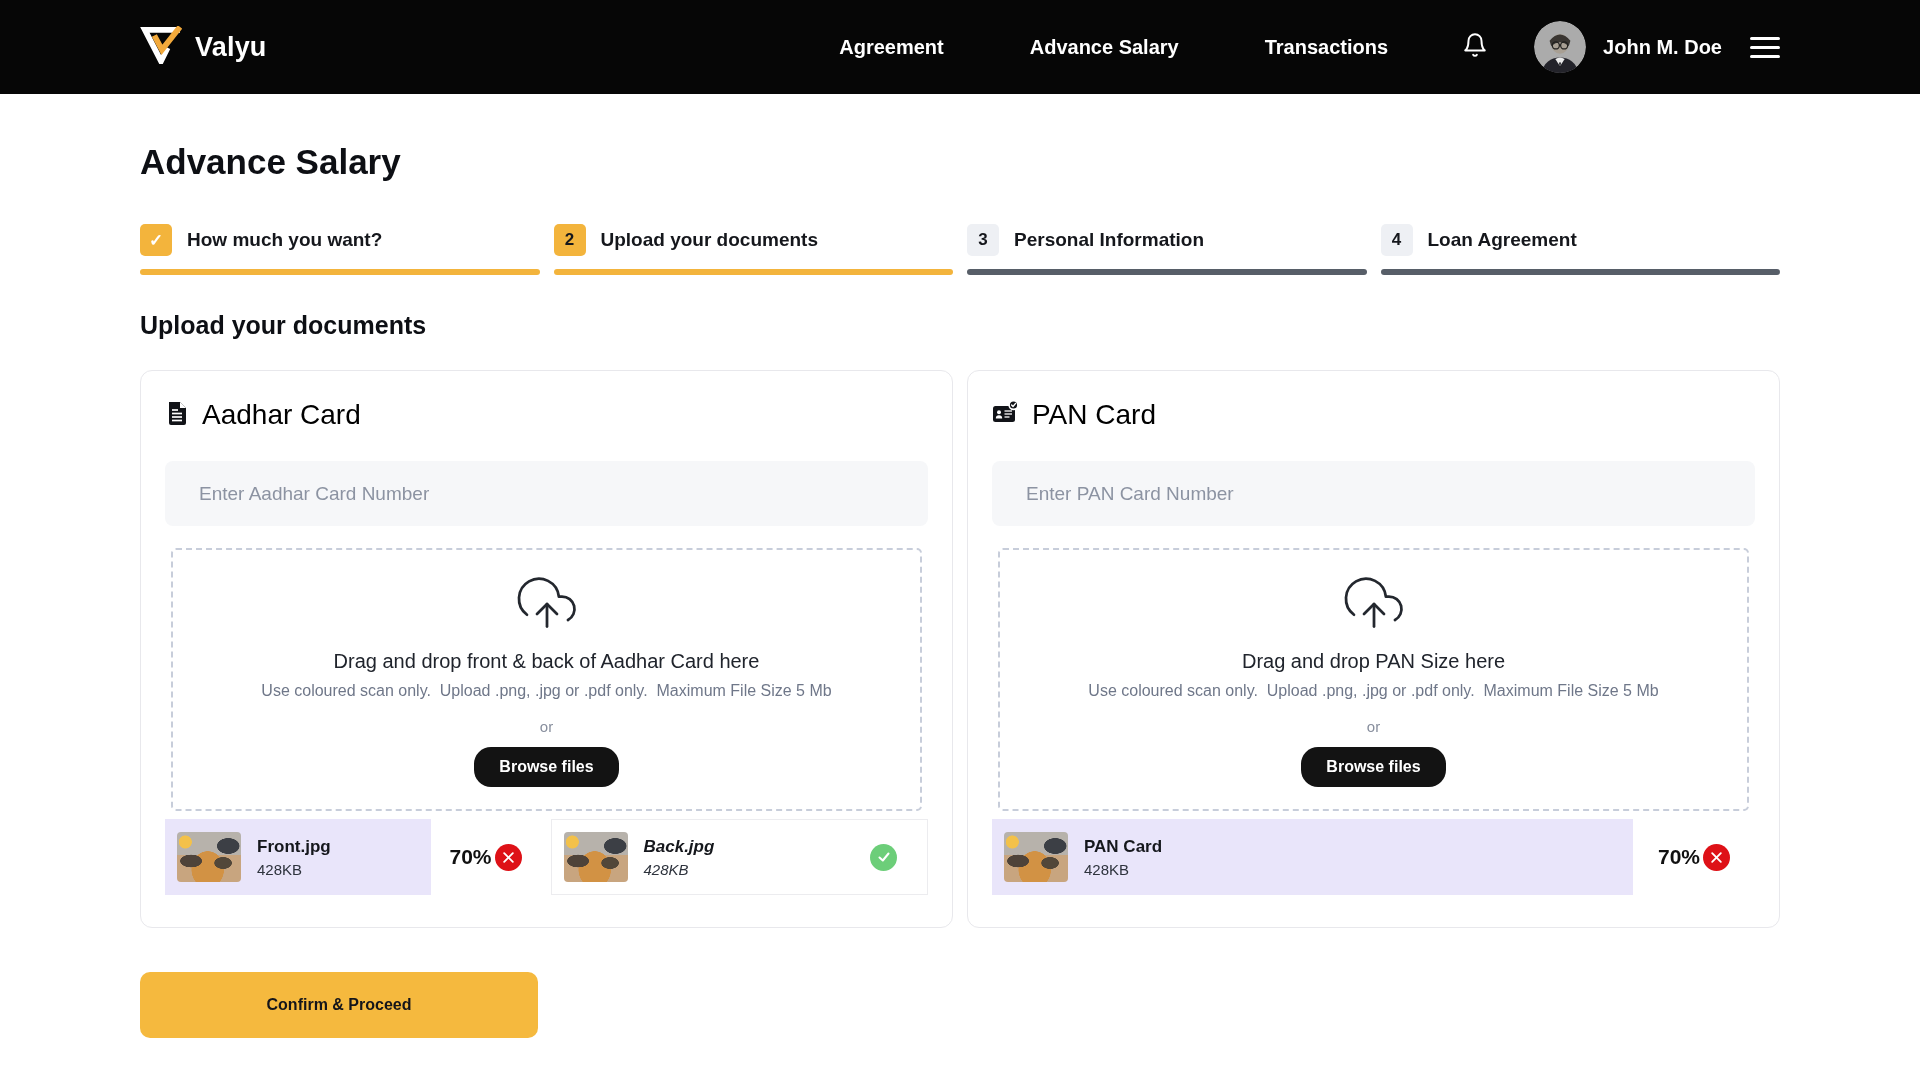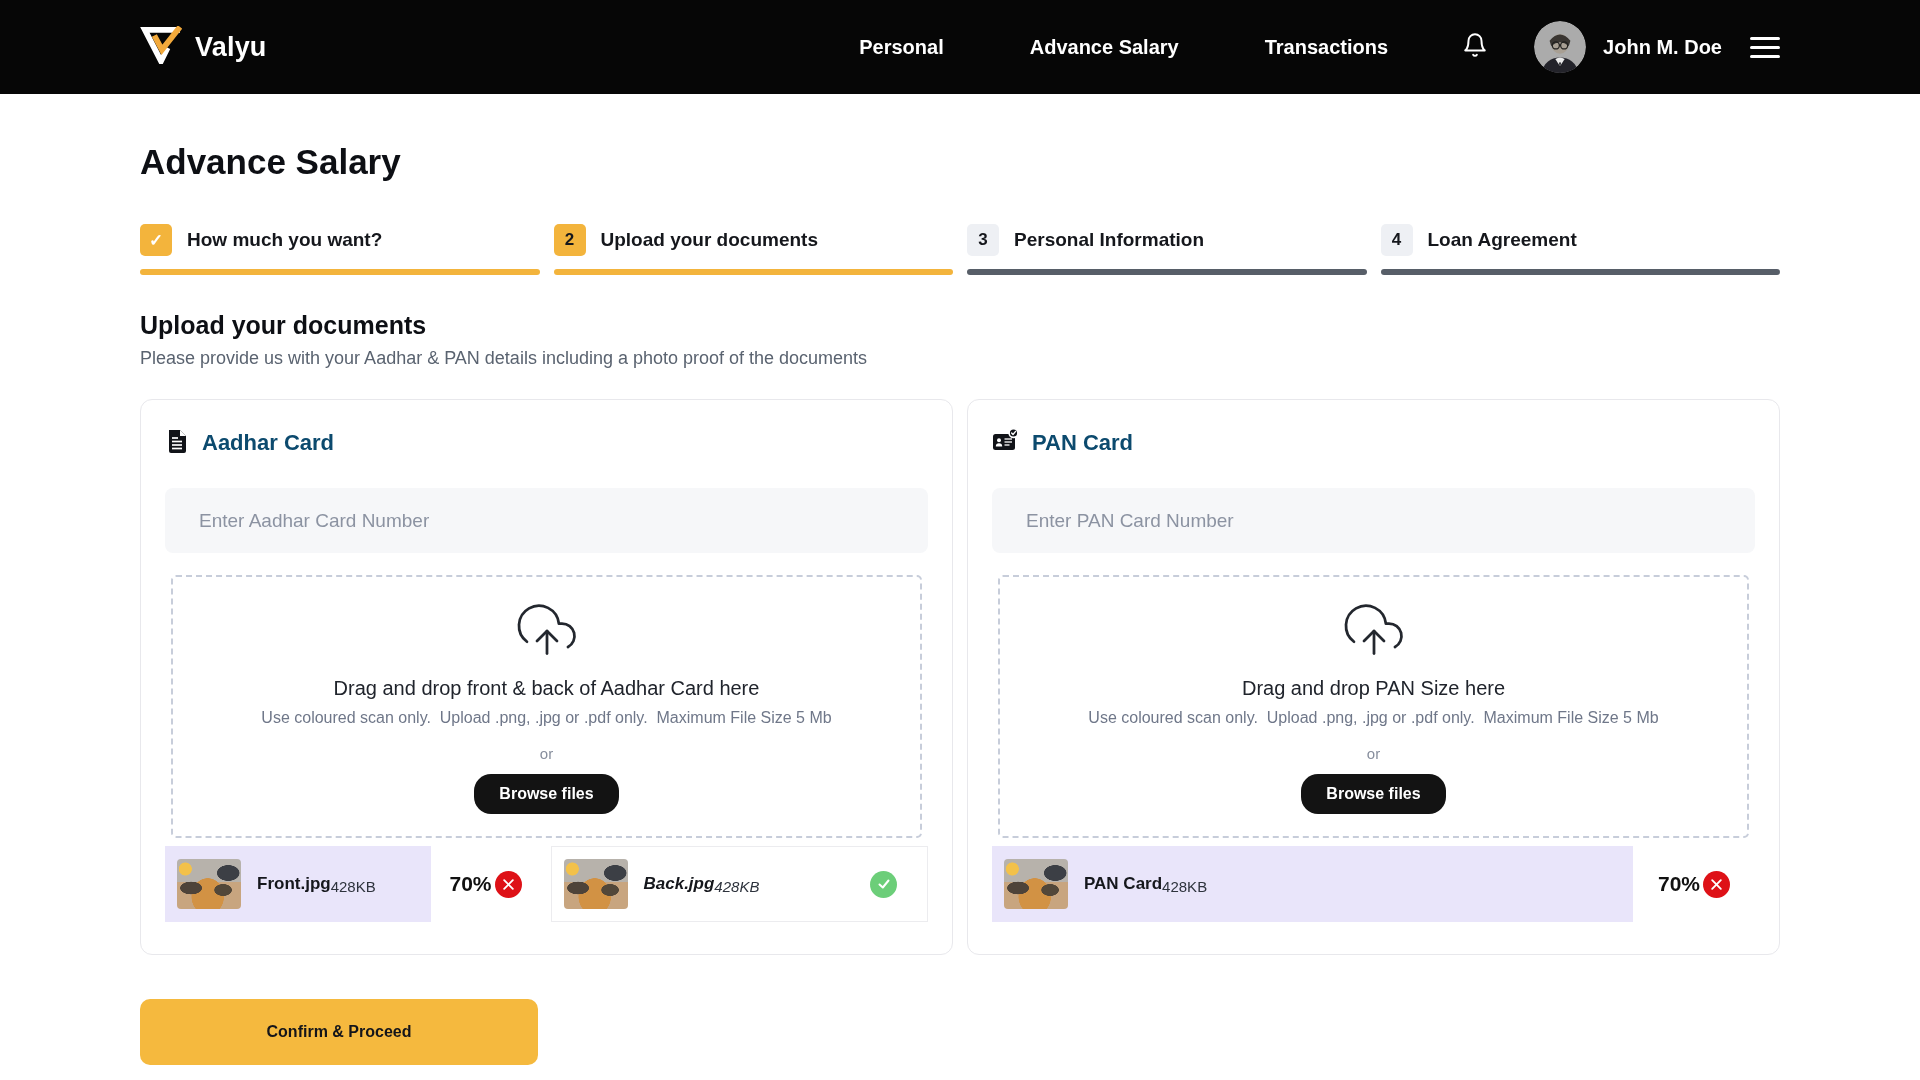--- a/index.html
+++ b/index.html
@@ -37,21 +37,21 @@
 
   
   .section-heading { margin-top:36px; font-size:25px; font-weight:700; color:#0d0f14; }
   .section-sub { margin-top:8px; font-size:18px; color:#5A6370; }
 
   
   .cards { margin-top:30px; display:flex; gap:14px; }
   .card { flex:1; background:#fff; border:1px solid #E8E8EC; border-radius:12px;
     padding:28px 24px 32px 24px; }
   .card-head { display:flex; align-items:center; gap:13px; }
-  .card-title { font-size:22px; font-weight:700; color:#0c4a6e; }
+  .card-title { font-size:28px; font-weight:400; color:#000000; }
 
   .num-input { margin-top:30px; width:100%; height:65px; background:#F6F7F9; border:none;
     border-radius:8px; padding:0 34px; font-size:19px; color:#30353f;
     font-family:"Liberation Sans", sans-serif; outline:none; }
   .num-input::placeholder { color:#8C93A2; }
 
   .dropzone { margin:22px 6px 0 6px; border:2px dashed #C7CDDA; border-radius:5px;
     text-align:center; padding:24px 16px 22px 16px; cursor:pointer; }
   .dz-title { margin-top:12px; font-size:20px; font-weight:500; color:#20242C; }
   .dz-note { margin-top:9px; font-size:16px; color:#6F7789; white-space:pre-wrap; }
@@ -67,21 +67,21 @@
   .file-entry.done { border:1px solid #ECECEF; background:#fff; }
   .file-entry.done .file-chip { background:transparent;font-style:italic; }
   .thumb { width:64px; height:50px; border-radius:4px; flex:0 0 auto;
     background:
       radial-gradient(circle at 13% 20%, #f3c14a 0 9%, rgba(0,0,0,0) 10%),
       radial-gradient(ellipse at 80% 28%, #3c3f45 0 15%, rgba(0,0,0,0) 16%),
       radial-gradient(ellipse at 22% 58%, #4e4339 0 15%, rgba(0,0,0,0) 16%),
       radial-gradient(ellipse at 72% 62%, #524739 0 13%, rgba(0,0,0,0) 14%),
       radial-gradient(ellipse at 48% 75%, #d29244 0 34%, rgba(0,0,0,0) 35%),
       linear-gradient(180deg, #b7b2ab 0 46%, #c8a57f 46% 100%); }
-  .file-meta { display:flex; flex-direction:row; }
+  .file-meta { display:flex; flex-direction:column; }
   .file-name { font-size:17px; font-weight:700; color:#15171c; }
   .file-size { margin-top:4px; font-size:15px; color:#2E333D; }
   .file-status { width:110px; background:#fff; display:flex; align-items:center;
     justify-content:center; gap:3px; }
   .pan-entry .file-status { width:122px; }
   .file-pct { font-size:21px; font-weight:600; color:#111; }
   .dot { width:27px; height:27px; border-radius:50%; display:flex; align-items:center;
     justify-content:center; cursor:pointer; }
   .dot.red { background:#DE1117; }
   .dot.green { background:#6CCE79; cursor:default; margin-left:auto; margin-right:18px; }
@@ -98,21 +98,21 @@
     <span>
       <svg width="42" height="38" viewBox="0 0 44 40">
         <path d="M42 4 H5 L22 37 L29 23" stroke="#ffffff" stroke-width="6" fill="none"></path>
         <path d="M15 10 L23 25 L42 1" stroke="#F2A93B" stroke-width="6" fill="none"></path>
       </svg>
     </span>
     <span class="brand-name">Valyu</span>
   </div>
 
   <nav class="nav-links">
-    <a class="nav-link">Personal</a>
+    <a class="nav-link">Agreement</a>
     <a class="nav-link">Advance Salary</a>
     <a class="nav-link">Transactions</a>
   </nav>
 
   <div class="bell-wrap">
     <span>
       <svg width="26" height="26" viewBox="0 0 24 24" fill="none" stroke="#ffffff" stroke-width="1.8" stroke-linecap="round" stroke-linejoin="round">
         <path d="M18 8A6 6 0 0 0 6 8c0 7-3 9-3 9h18s-3-2-3-9"></path>
         <path d="M13.73 21a2 2 0 0 1-3.46 0"></path>
       </svg>
@@ -171,21 +171,20 @@
       <div class="step-head">
         <div class="step-badge">4</div>
         <div class="step-label">Loan Agreement</div>
       </div>
       <div class="step-bar"></div>
     </div>
   </div>
 
   
   <h2 class="section-heading">Upload your documents</h2>
-  <p class="section-sub">Please provide us with your Aadhar &amp; PAN details including a photo proof of the documents</p>
 
   
   <div class="cards">
 
     <section class="card">
       <div class="card-head">
         <span>
           <svg width="24" height="26" viewBox="0 0 24 26">
             <path d="M4 2 h11 l6 6 v15 a2 2 0 0 1 -2 2 H6 a2 2 0 0 1 -2 -2 Z" fill="#111318"></path>
             <path d="M15 2 l6 6 h-6 Z" fill="#ffffff"></path>

